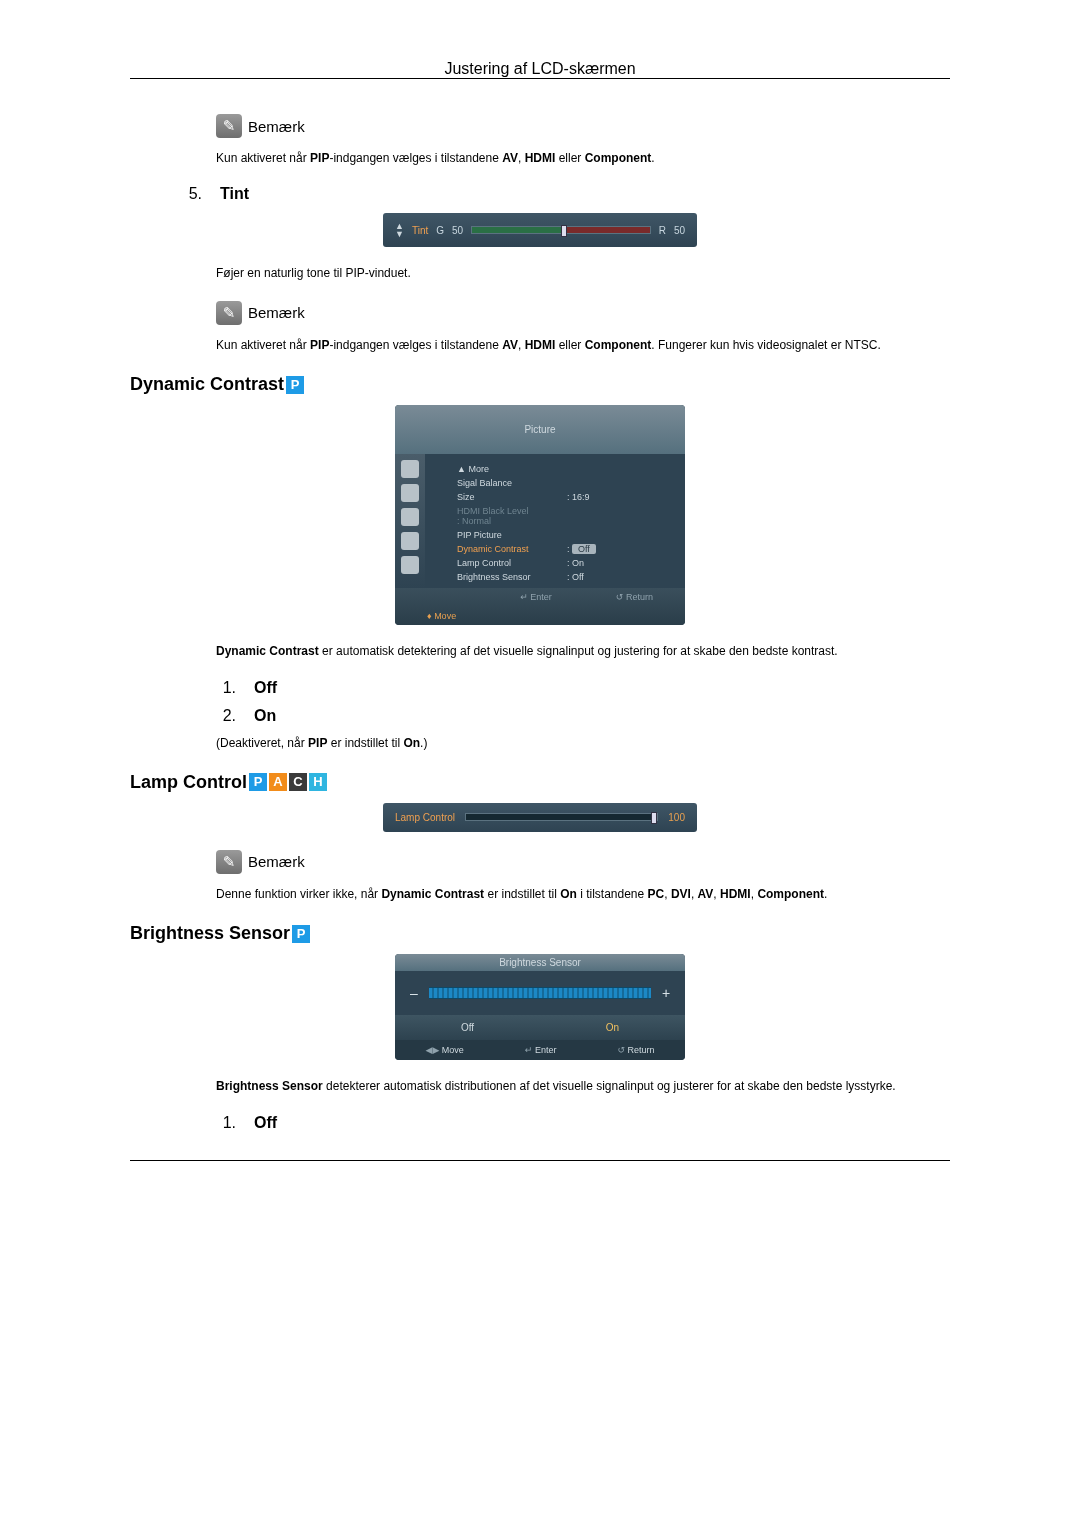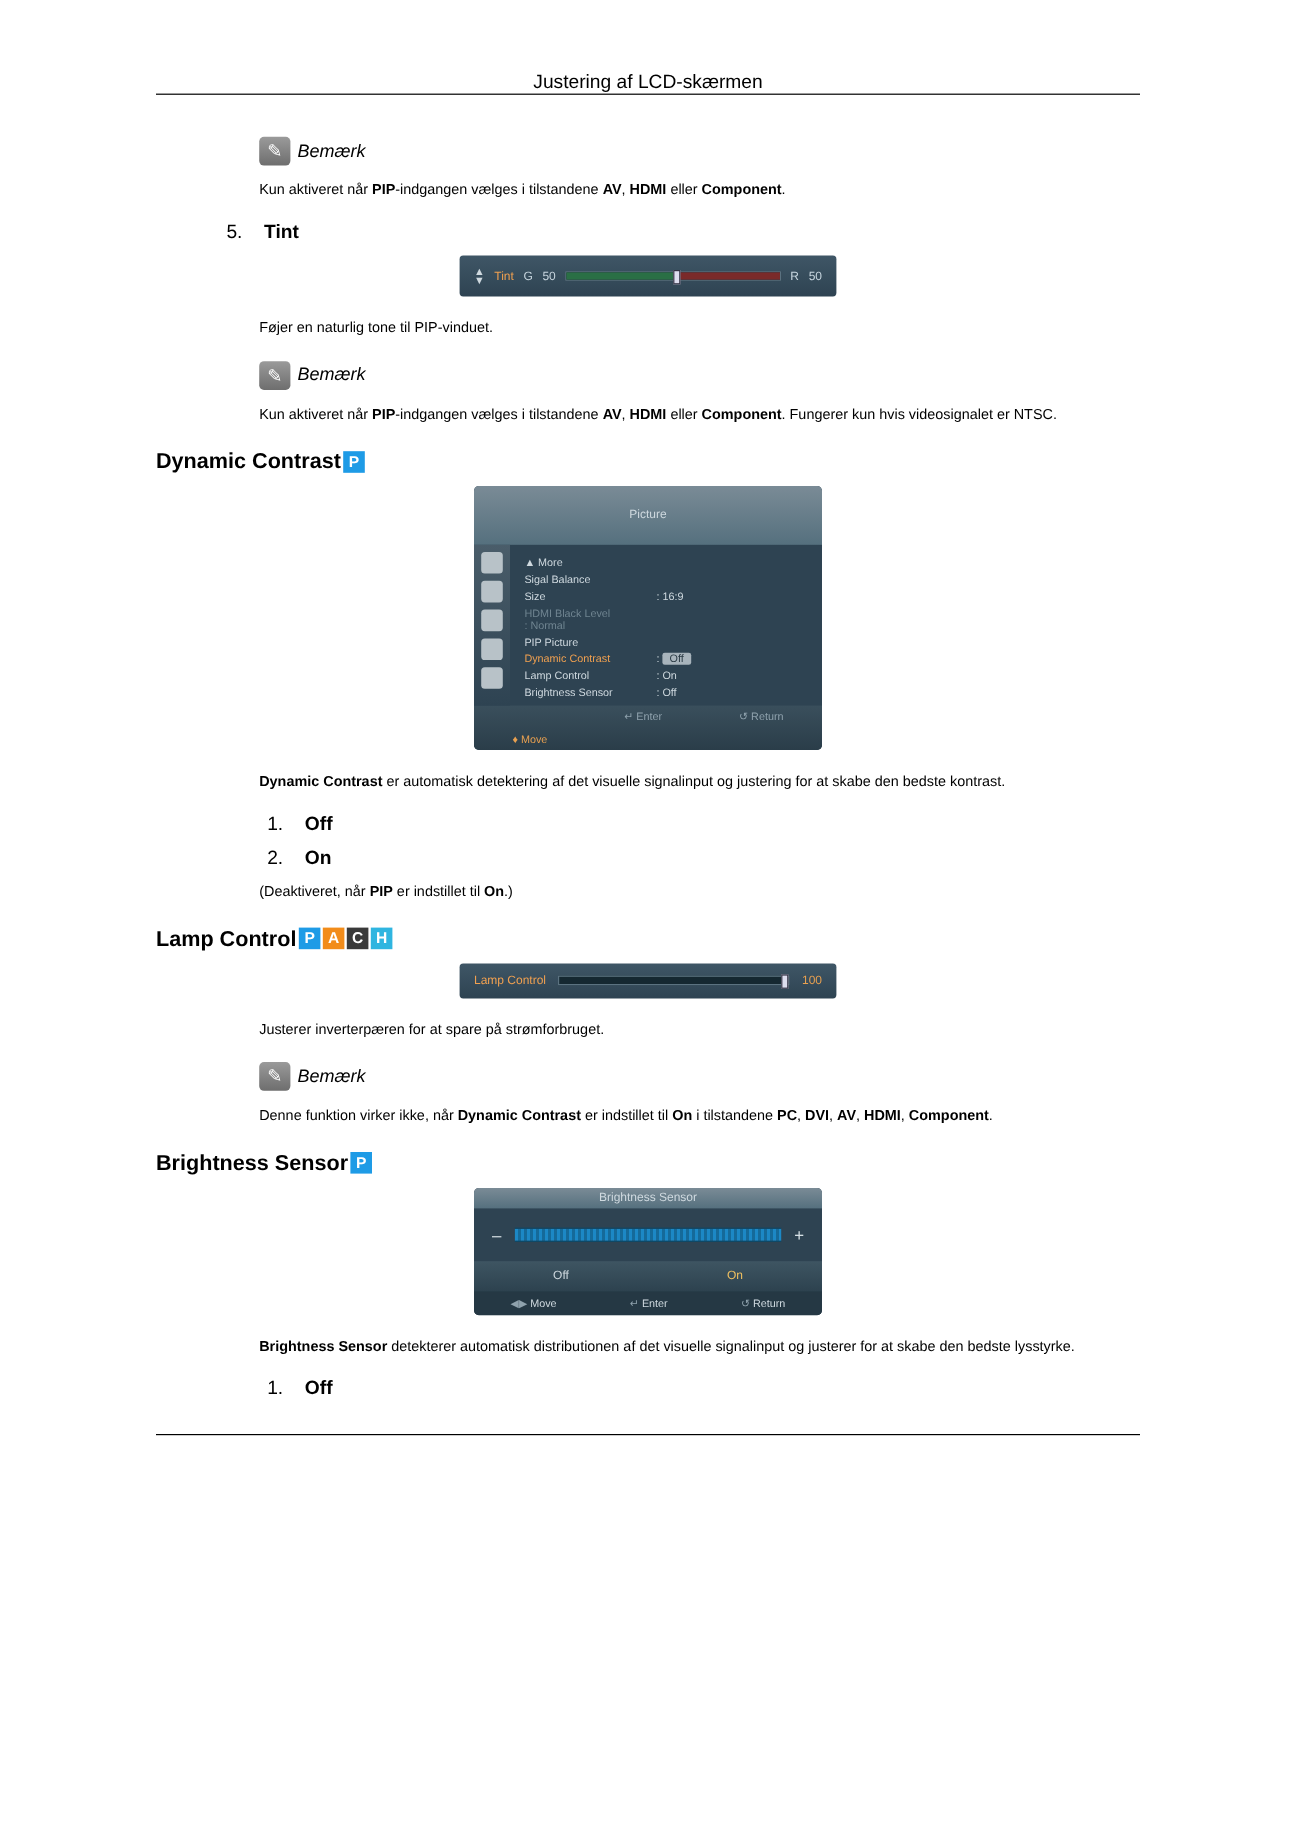--- a/index.html
+++ b/index.html
@@ -33,21 +33,20 @@
     background: linear-gradient(#9a9a9a,#6e6e6e);
     border-radius: 4px;
     display: inline-flex;
     align-items: center;
     justify-content: center;
     color: #fff;
     font-size: 15px;
   }
   .note-label {
     font-size: 15px;
-    font-style: italic;
   }
   .body-p {
     font-size: 12px;
     line-height: 1.45;
     margin: 8px 0 18px 0;
     text-align: justify;
   }
   .indent {
     margin-left: 86px;
   }
@@ -119,21 +118,21 @@
     overflow: hidden;
     color: #cfd9df;
     font-size: 9px;
   }
   .osd-pic .title {
     background: linear-gradient(#7a8b96,#55707e);
     text-align: center;
     padding: 19px 0;
     font-size: 10px;
   }
-  .osd-pic .row { display:flex; }
+  .osd-pic .row { display:flex;gap:20px; }
   .osd-pic .side {
     width: 30px;
     background: linear-gradient(#4a5d6a,#2e4352);
     display:flex; flex-direction:column; align-items:center; padding:6px 0; gap:6px;
   }
   .osd-pic .side div { width:18px; height:18px; background:#b8c2c8; border-radius:3px; }
   .osd-pic .content { flex:1; padding:8px 12px 4px 12px; }
   .osd-pic .line { display:flex; padding:2px 0; }
   .osd-pic .line .k { width:110px; }
   .osd-pic .line .v { }
@@ -308,21 +307,20 @@
 
   <div class="osd-lamp">
     <span class="lbl">Lamp Control</span>
     <div class="bar">
       <div class="knob"></div>
     </div>
     <span class="val">100</span>
   </div>
 
   <div class="indent">
-    <p class="body-p">Justerer inverterpæren for at spare på strømforbruget.</p>
     <div class="note-row">
       <span class="note-icon">✎</span>
       <span class="note-label">Bemærk</span>
     </div>
     <p class="body-p">
       <span>Denne funktion virker ikke, når </span><b>Dynamic Contrast</b><span> er indstillet til </span><b>On</b><span> i tilstandene </span><b>PC</b><span>, </span><b>DVI</b><span>, </span><b>AV</b><span>, </span><b>HDMI</b><span>, </span><b>Component</b><span>.</span>
     </p>
   </div>
 
   <div class="section-h">

